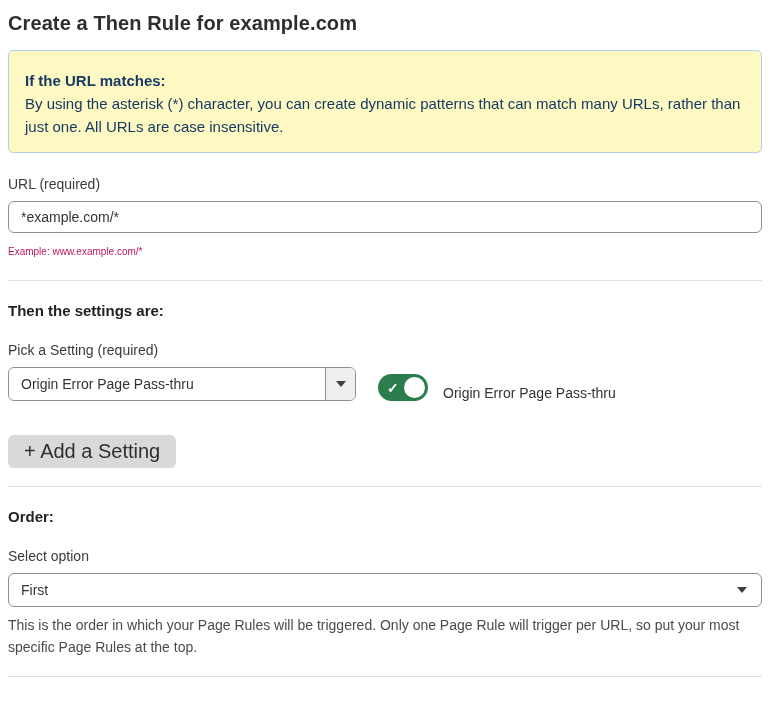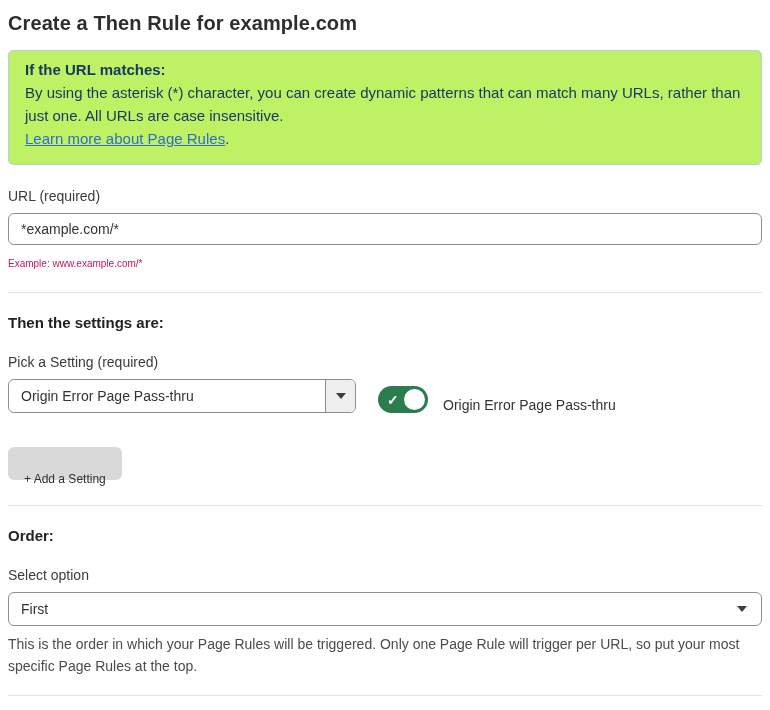--- a/index.html
+++ b/index.html
@@ -12,24 +12,24 @@
   }
   .page-title {
     font-size: 20px;
     font-weight: 700;
     color: #2e2e2e;
     margin-top: 4px;
     letter-spacing: 0.1px;
   }
   .info-box {
     margin-top: 15px;
-    background: #bef264;
+    background: #fef9c3;
     border: 1px solid #b3cfec;
     border-radius: 5px;
-    padding: 7px 16px 14px 16px;
+    padding: 18px 16px 14px 16px;
     color: #173a64;
     font-size: 15px;
     line-height: 23px;
   }
   .info-heading { font-weight: 700; }
   .info-link {
     color: #2c6ecb;
     text-decoration: underline;
     cursor: pointer;
   }
@@ -138,23 +138,23 @@
   }
   .toggle-label {
     margin-left: 15px;
     font-size: 14px;
     color: #333333;
   }
   .btn {
     display: inline-block;
     border: none;
     border-radius: 6px;
-    font-size: 12px;
+    font-size: 20px;
     font-family: "Liberation Sans", sans-serif;
-    padding: 16px 16px;
+    padding: 0 16px;
     height: 33px;
     line-height: 33px;
     cursor: pointer;
   }
   .btn-gray {
     background: #d9d9d9;
     color: #2f2f2f;
   }
   .add-setting-btn { margin-top: 34px; }
   .select-box {
@@ -189,21 +189,20 @@
 </head>
 <body>
 
 
 
 <h1 class="page-title">Create a Then Rule for example.com</h1>
 
 <div class="info-box">
   <div class="info-heading">If the URL matches:</div>
   <div>By using the asterisk (*) character, you can create dynamic patterns that can match many URLs, rather than just one. All URLs are case insensitive.</div>
-  <div><a class="info-link">Learn more about Page Rules</a><span>.</span></div>
 </div>
 
 <div class="field-label">URL (required)</div>
 <input class="text-input" type="text" value="*example.com/*" style="">
 <div class="helper-text">Example: www.example.com/*</div>
 
 <hr class="divider">
 
 <div class="section-heading">Then the settings are:</div>
 

